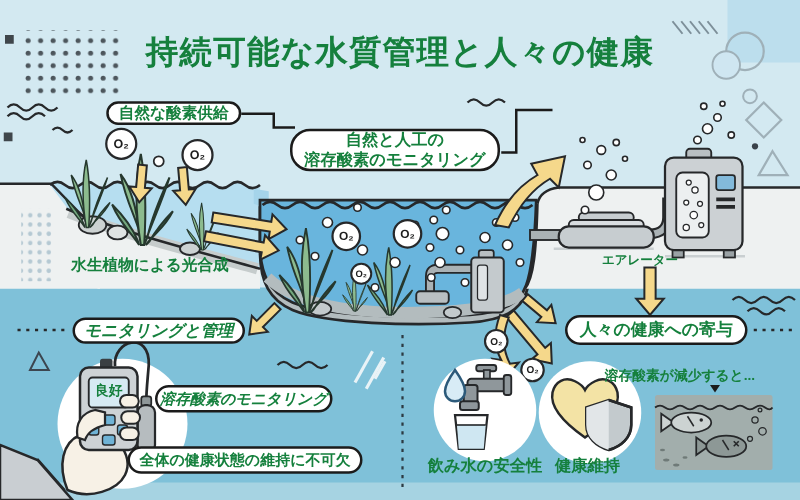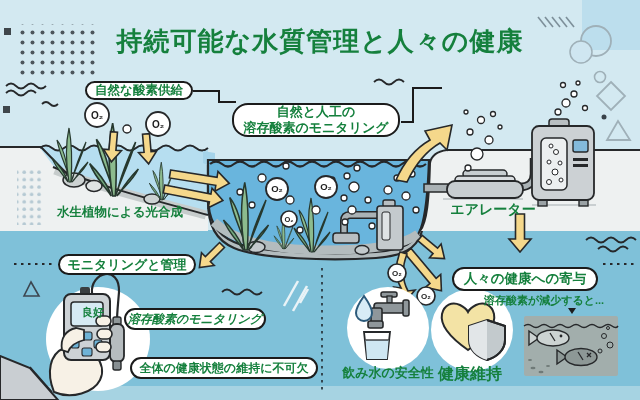--- a/index.html
+++ b/index.html
@@ -22,30 +22,30 @@
   .box{
     background:#fff;border:2px solid #1b1b1b;border-radius:16px;
     display:flex;flex-direction:column;align-items:center;justify-content:center;
     font-weight:700;line-height:1.25;box-sizing:border-box;text-align:center;
   }
   .cap{font-weight:700;text-align:center;white-space:nowrap;}
   .p-natural{left:85px;top:81px;width:108px;height:19px;font-size:12.5px;justify-content:center;}
   .p-artificial{left:442px;top:81px;width:123px;height:19px;font-size:12.5px;}
   .hybrid{left:232px;top:103px;width:168px;height:34px;font-size:13px;}
   .c-photo{left:52px;top:204px;width:136px;font-size:12.5px;}
-  .c-aerator{left:449px;top:201px;width:88px;font-size:14px;}
+  .c-aerator{left:468px;top:201px;width:88px;font-size:10px;}
   .c-oxydev{left:522px;top:201px;width:92px;font-size:12px;}
-  .p-monitor{left:58px;top:254px;width:138px;height:21px;font-size:13px;}
+  .p-monitor{left:58px;top:254px;width:138px;height:21px;font-size:13px;font-style:italic;}
   .p-do{left:124px;top:308px;width:142px;height:22px;font-size:12px;font-style:italic;}
-  .p-maint{left:130px;top:357px;width:188px;height:22px;font-size:12px;}
-  .p-contrib{left:452px;top:252px;width:146px;height:24px;font-size:13.5px;margin-top:15px;}
+  .p-maint{left:102px;top:357px;width:188px;height:22px;font-size:12px;}
+  .p-contrib{left:452px;top:252px;width:146px;height:24px;font-size:13.5px;}
   .c-drink{left:338px;top:364px;width:100px;font-size:13px;}
-  .c-health{left:436px;top:364px;width:68px;font-size:16px;}
+  .c-health{left:436px;top:364px;width:68px;font-size:13px;}
   .c-fish{left:480px;top:293px;width:128px;font-size:11px;}
-  .meter{left:71px;top:305px;width:44px;font-size:11px;text-align:center;}
+  .meter{left:71px;top:305px;width:32px;font-size:11px;text-align:center;}
 </style>
 </head>
 <body>
 
 <div id="stage">
 
 <svg id="scene" width="640" height="400" viewBox="0 0 640 400">
   <defs>
     <pattern id="dotsDark" width="10" height="10" patternUnits="userSpaceOnUse">
       <circle cx="2.5" cy="2.5" r="2" fill="#4d565c"></circle>

